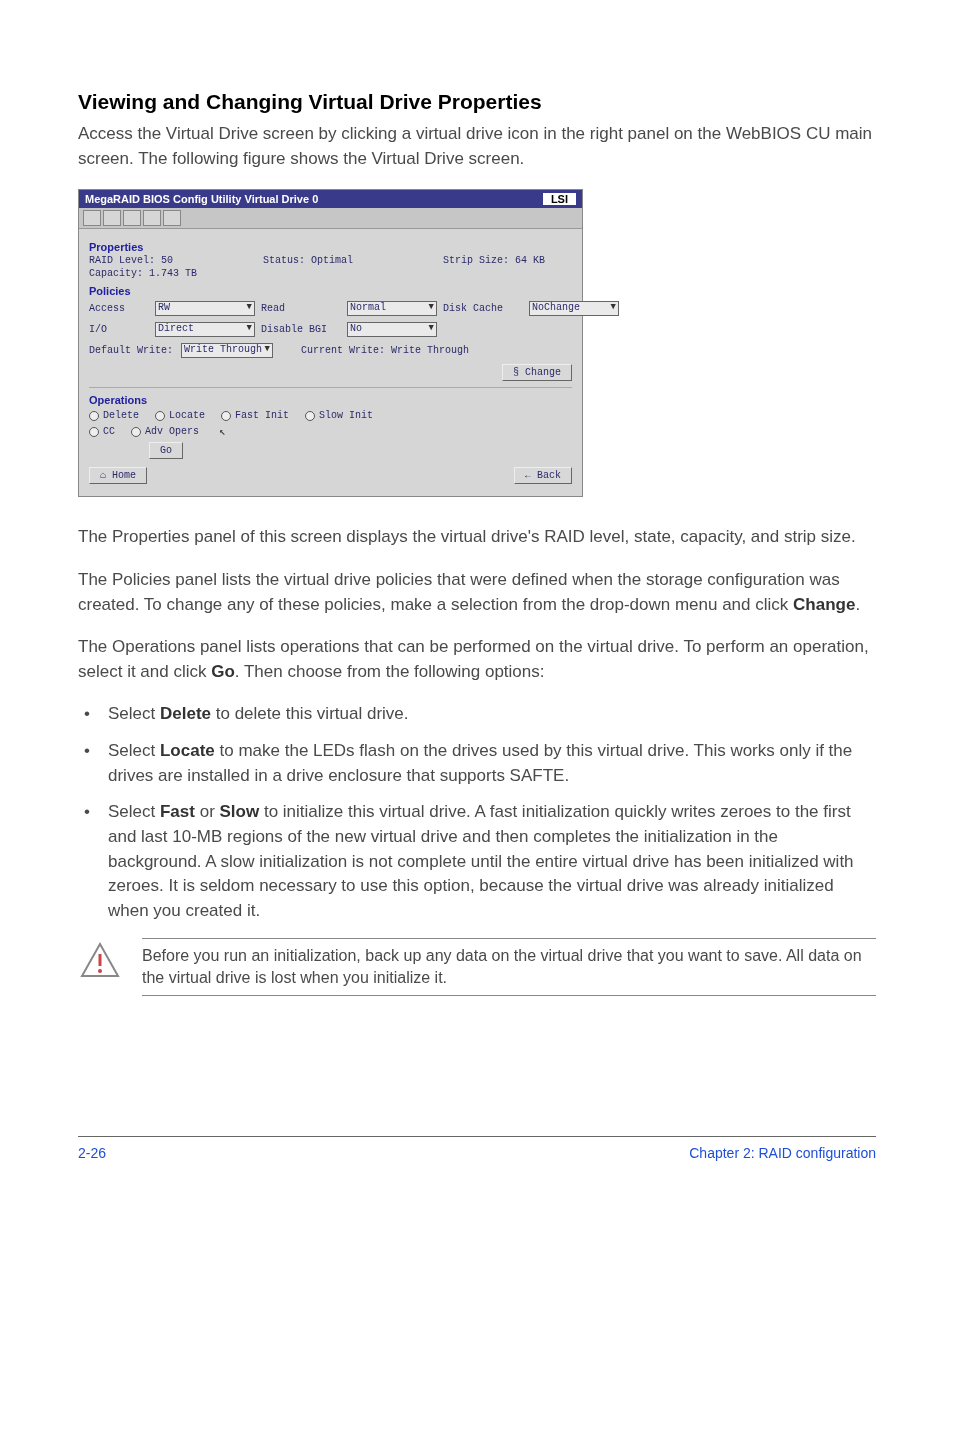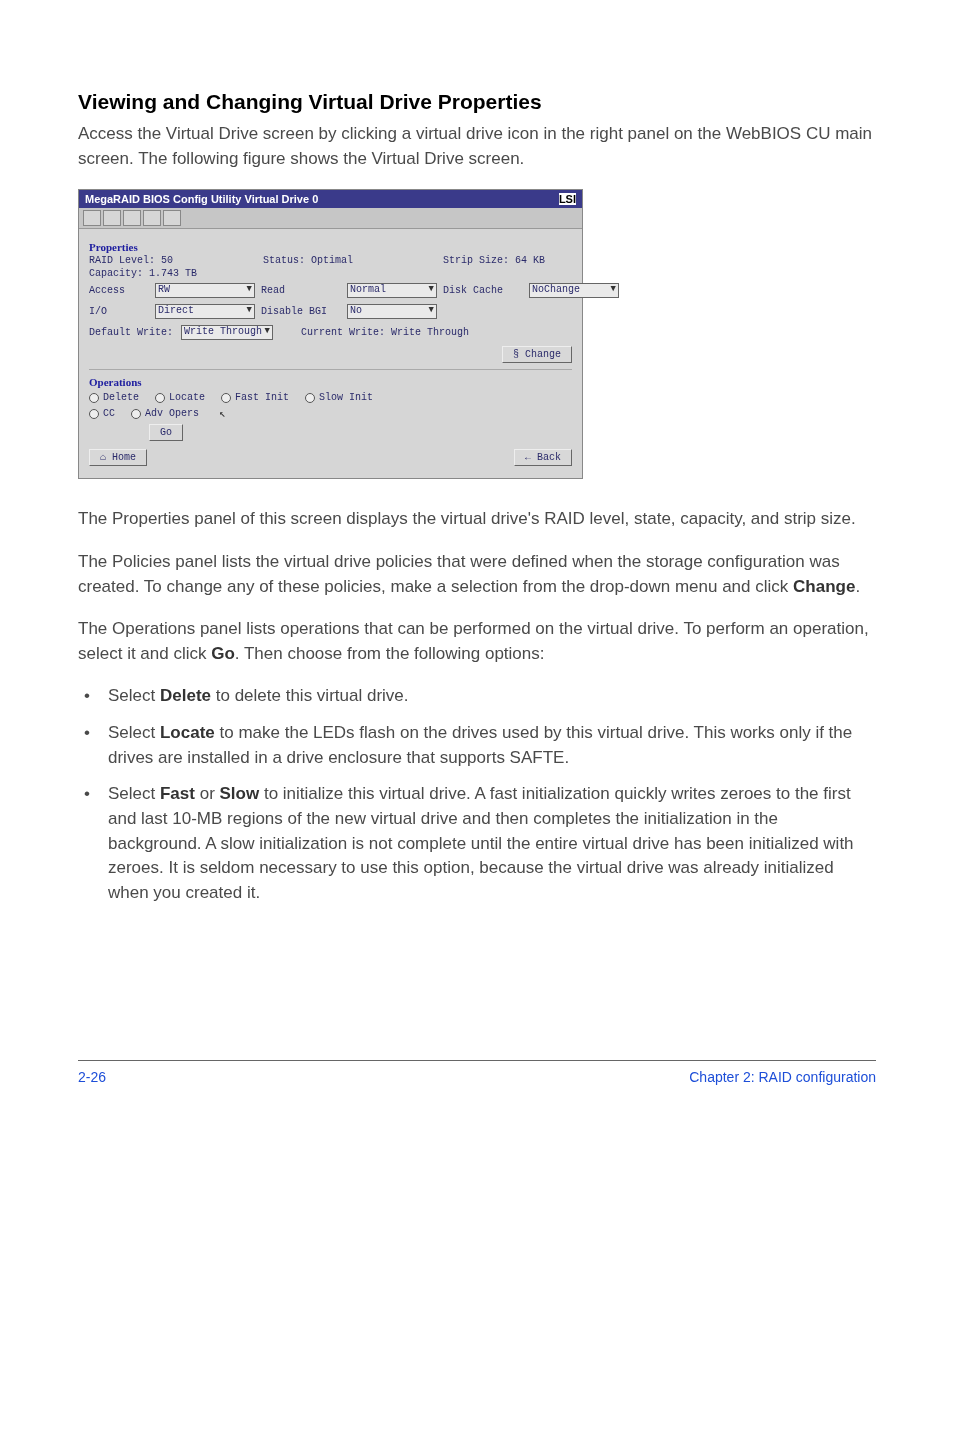--- a/index.html
+++ b/index.html
@@ -45,21 +45,21 @@
     display: flex;
     justify-content: space-between;
     align-items: flex-start;
     font-family: Arial, sans-serif;
     font-weight: bold;
     font-size: 11px;
   }
   .ss-titlebar .lsi {
     background: #fff;
     color: #000;
-    padding: 0 0;
+    padding: 0 8px;
     font-weight: bold;
   }
   .ss-toolbar {
     background: #c6c6c6;
     padding: 2px 4px;
     display: flex;
     gap: 2px;
     border-bottom: 1px solid #999;
   }
   .tb-btn {
@@ -70,21 +70,21 @@
   }
   .ss-body {
     padding: 6px 10px 12px 10px;
     background: #d6d6d6;
   }
   .panel-label {
     color: #2020a0;
     font-weight: bold;
     font-size: 11px;
     margin: 6px 0 2px 0;
-    font-family: Liberation Serif, serif;
+    font-family: Liberation Sans, sans-serif;
   }
   .prop-row { margin: 2px 0; display: flex; gap: 90px; color: #2a2a6a; }
   .policies-grid {
     display: grid;
     grid-template-columns: 60px 100px 80px 90px 80px 90px;
     gap: 6px 6px;
     align-items: center;
     margin-top: 4px;
     color: #2a2a6a;
   }
@@ -203,20 +203,21 @@
         <div class="panel-label">Properties</div>
         <div class="prop-row">
           <span>RAID Level: 50</span>
           <span>Status: Optimal</span>
           <span>Strip Size: 64 KB</span>
         </div>
         <div class="prop-row">
           <span>Capacity: 1.743 TB</span>
         </div>
 
+        <div class="panel-label">Policies</div>
         <div class="policies-grid">
           <span>Access</span>
           <span class="sel">
               <span>RW</span>
               <span class="arrow">▼</span>
             </span>
           <span>Read</span>
           <span class="sel">
               <span>Normal</span>
               <span class="arrow">▼</span>
@@ -311,18 +312,28 @@
       <span>Select </span><b>Delete</b><span> to delete this virtual drive.</span>
     </li>
     <li>
       <span>Select </span><b>Locate</b><span> to make the LEDs flash on the drives used by this virtual drive. This works only if the drives are installed in a drive enclosure that supports SAFTE.</span>
     </li>
     <li>
       <span>Select </span><b>Fast</b><span> or </span><b>Slow</b><span> to initialize this virtual drive. A fast initialization quickly writes zeroes to the first and last 10-MB regions of the new virtual drive and then completes the initialization in the background. A slow initialization is not complete until the entire virtual drive has been initialized with zeroes. It is seldom necessary to use this option, because the virtual drive was already initialized when you created it.</span>
     </li>
   </ul>
 
+  <div class="callout">
+    <div class="icon-col">
+      <svg class="warn-icon" viewBox="0 0 40 36">
+        <polygon points="20,2 38,34 2,34" fill="none" stroke="#888" stroke-width="2"></polygon>
+        <line x1="20" y1="12" x2="20" y2="24" stroke="#c44" stroke-width="3"></line>
+        <circle cx="20" cy="29" r="2" fill="#c44"></circle>
+      </svg>
+    </div>
+    <div class="text-col">Before you run an initialization, back up any data on the virtual drive that you want to save. All data on the virtual drive is lost when you initialize it.</div>
+  </div>
 </div>
 
 <div class="footer">
   <span>2-26</span>
   <span>Chapter 2: RAID configuration</span>
 </div>
 
 </body></html>

